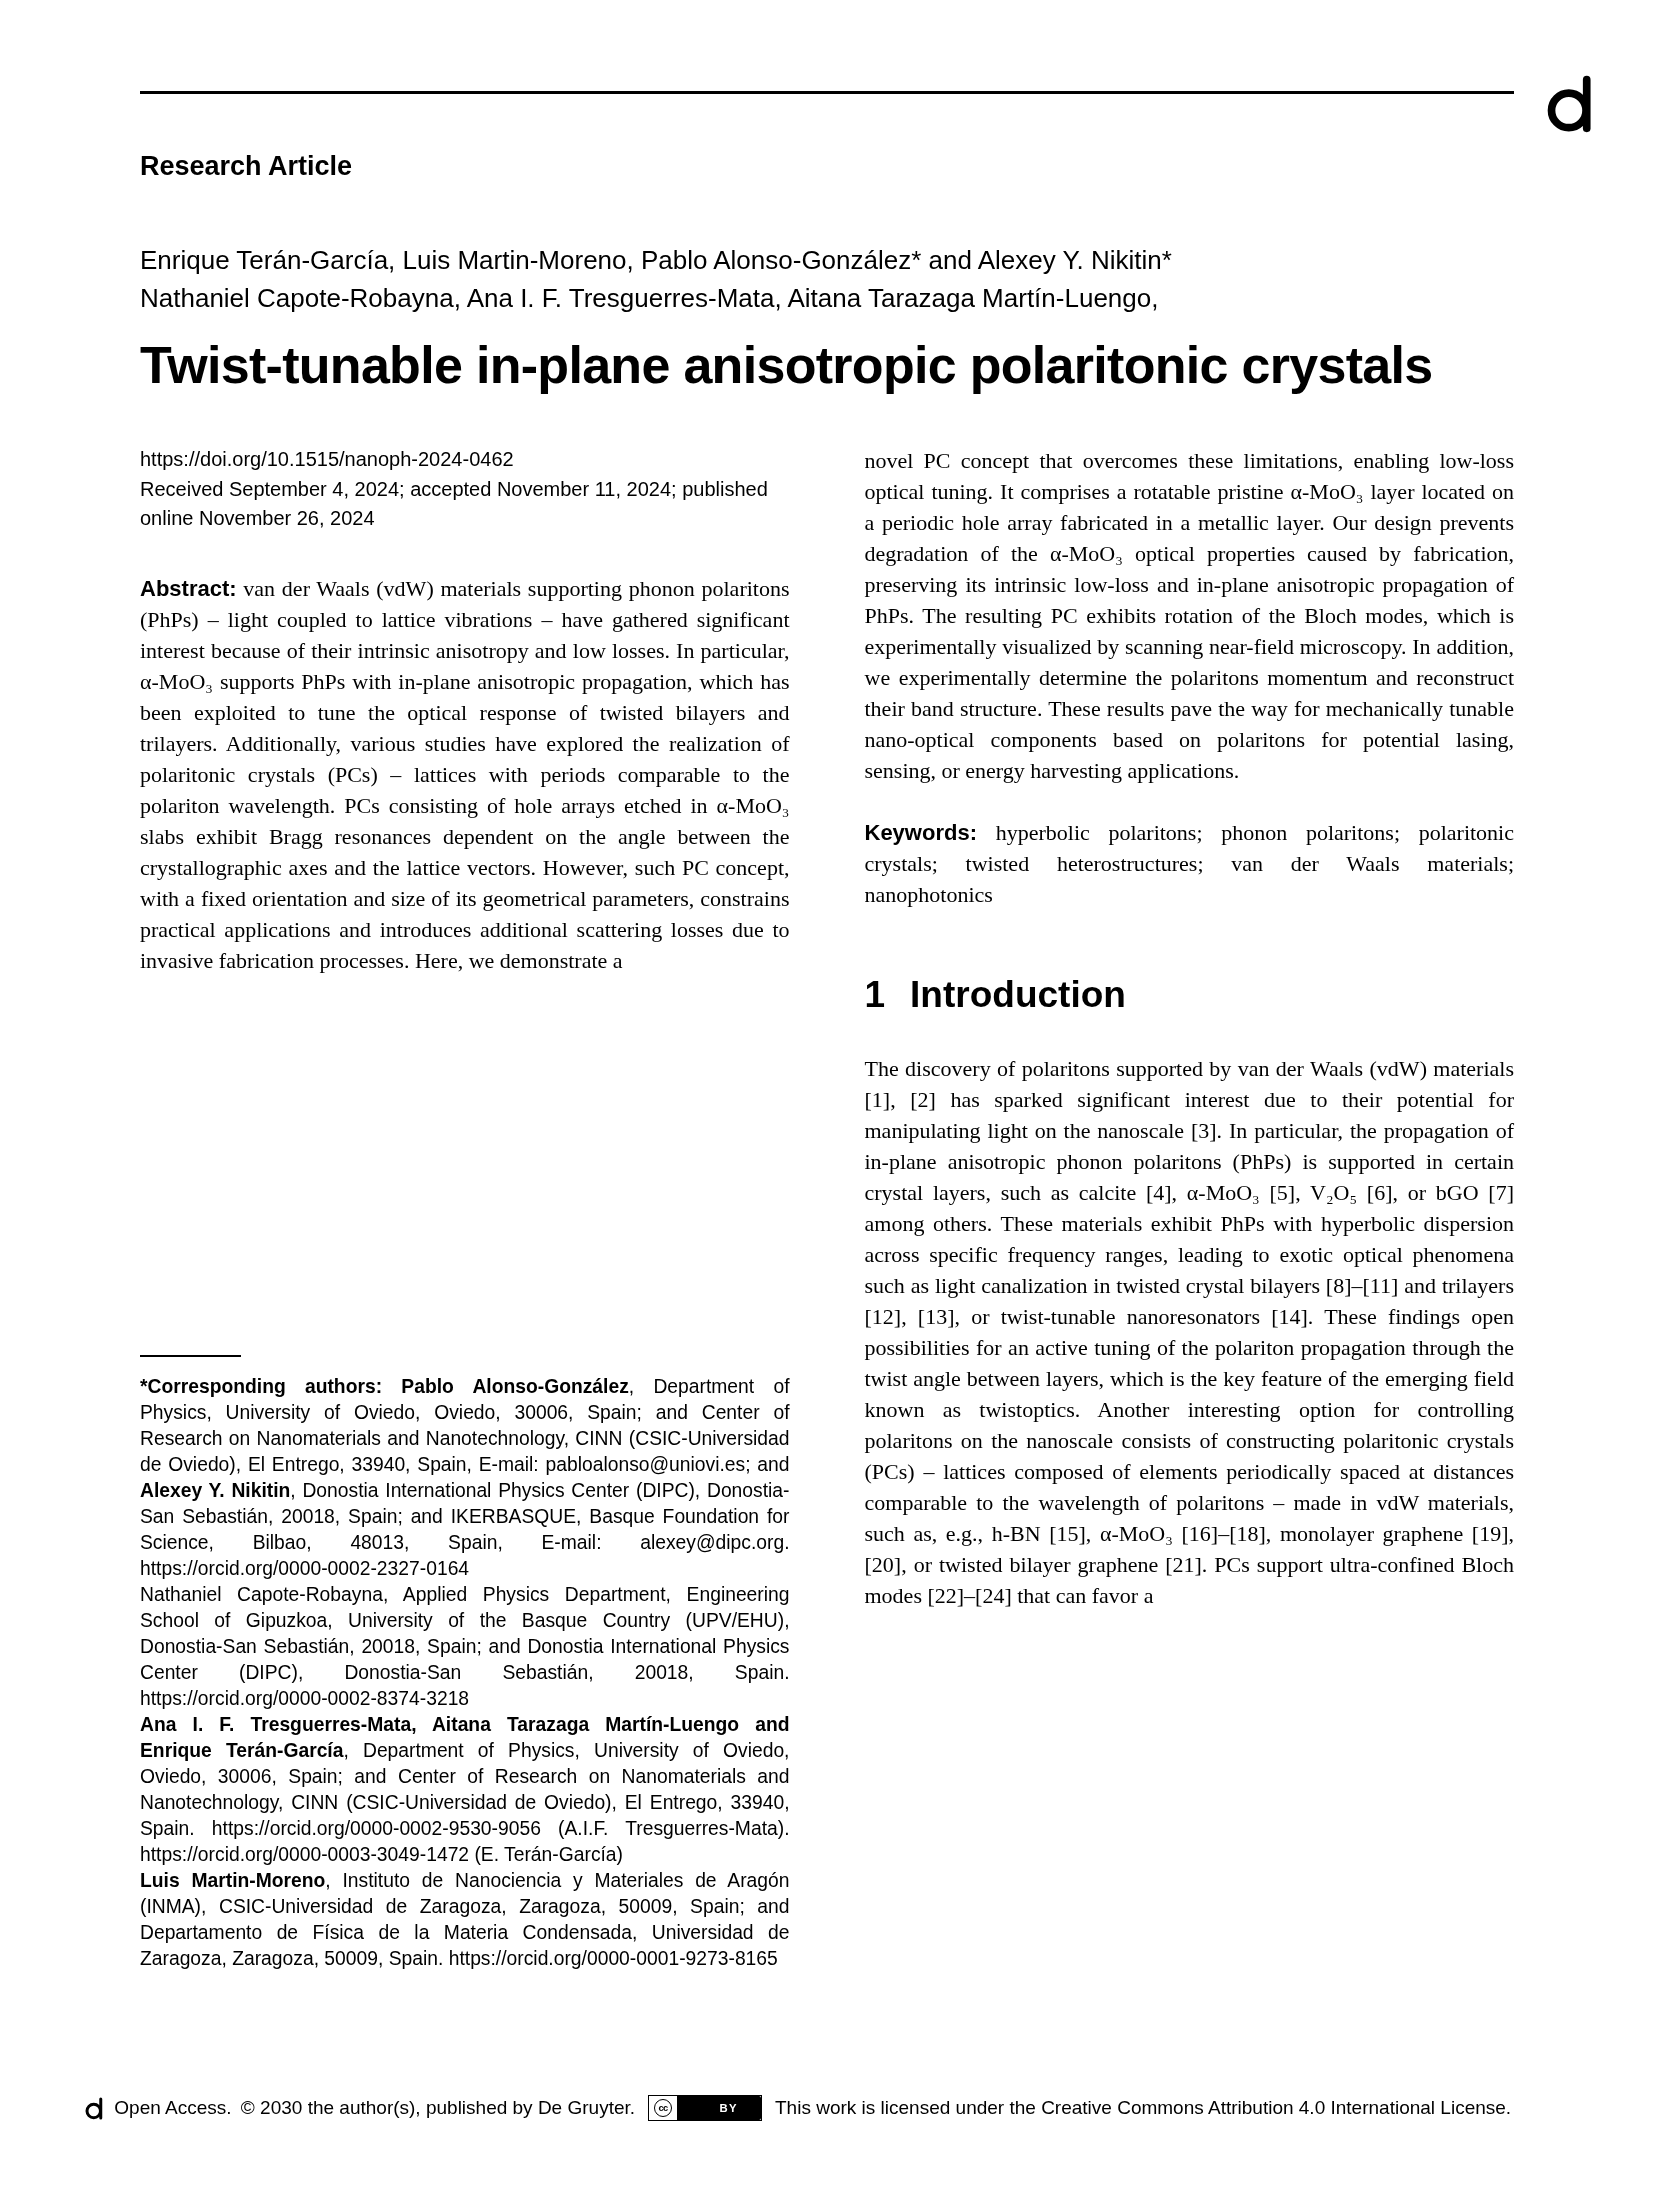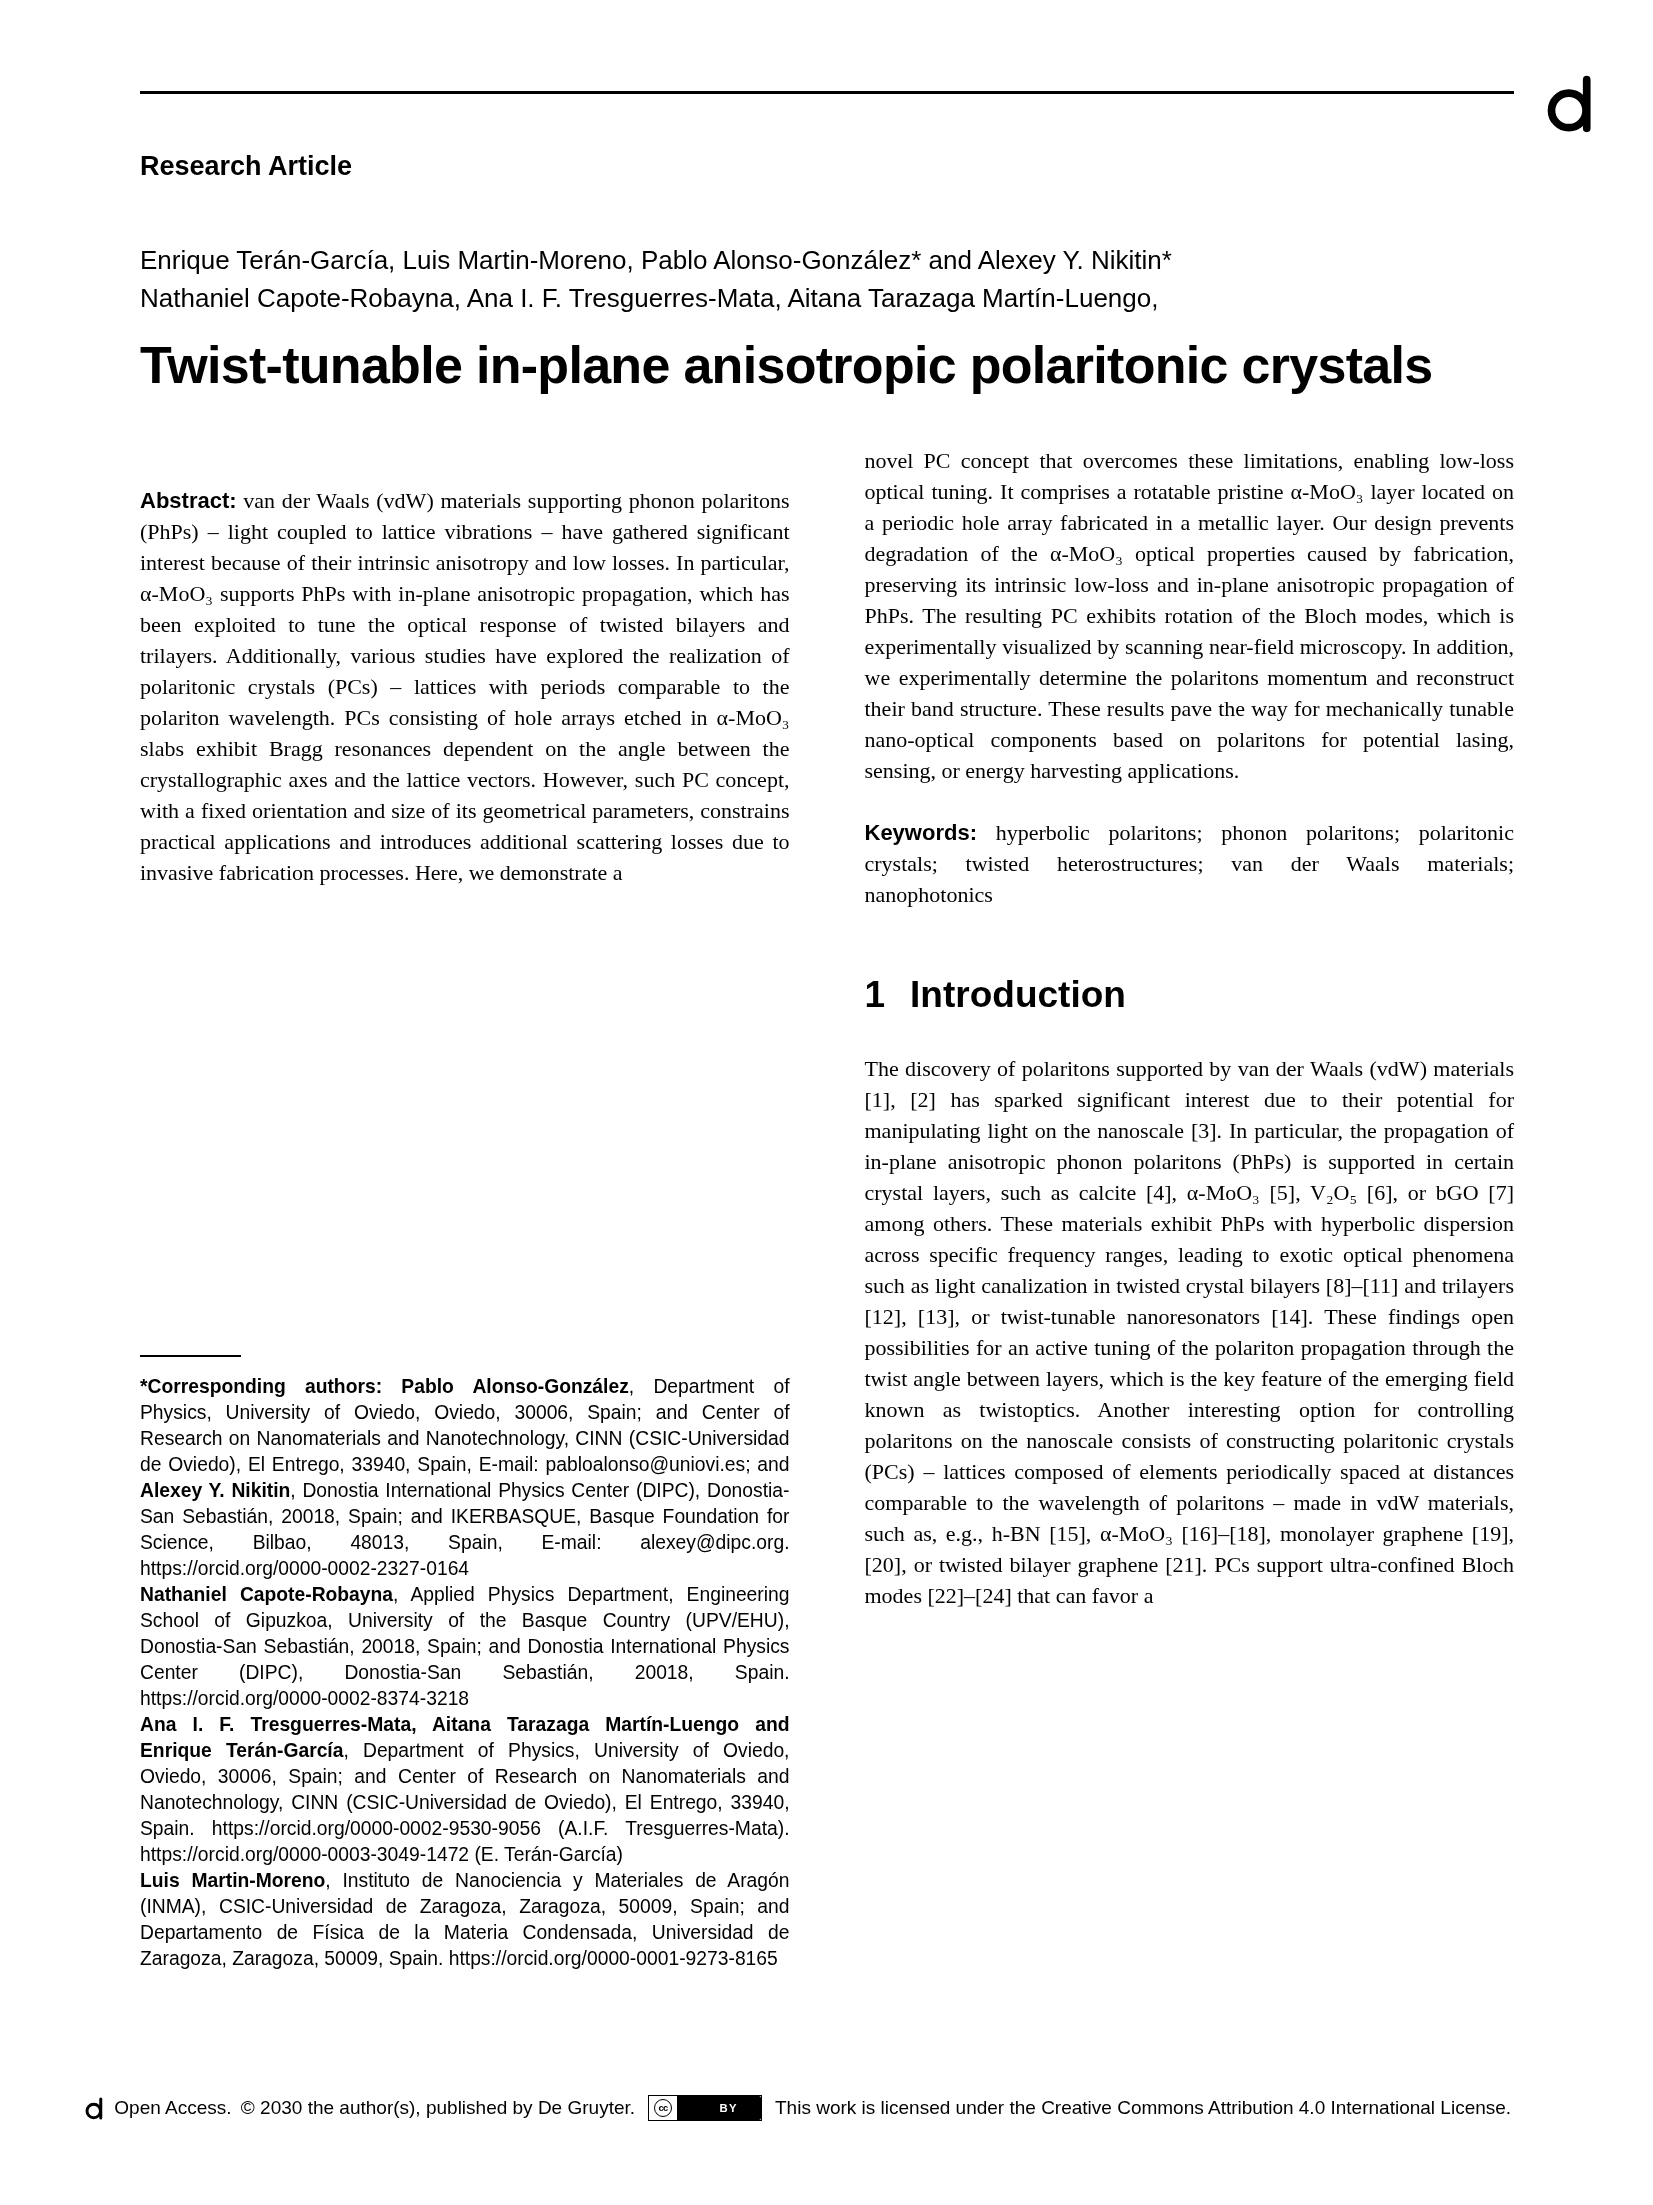--- a/index.html
+++ b/index.html
@@ -69,30 +69,34 @@
   <div class="authors">
     <div>Enrique Terán-García, Luis Martin-Moreno, Pablo Alonso-González* and Alexey Y. Nikitin*</div>
     <div>Nathaniel Capote-Robayna, Ana I. F. Tresguerres-Mata, Aitana Tarazaga Martín-Luengo,</div>
   </div>
 
   <div class="title">Twist-tunable in-plane anisotropic polaritonic crystals</div>
 
   <div class="columns">
 
     <div class="col col-left">
+      <div class="meta">
+        <p class="doi">https://doi.org/10.1515/nanoph-2024-0462</p>
+        <p class="dates">Received September 4, 2024; accepted November 11, 2024; published online November 26, 2024</p>
+      </div>
 
       <p class="body-text abstract">
         <span class="lead">Abstract:</span>
         <span>van der Waals (vdW) materials supporting phonon polaritons (PhPs) – light coupled to lattice vibrations – have gathered significant interest because of their intrinsic anisotropy and low losses. In particular, α-MoO₃ supports PhPs with in-plane anisotropic propagation, which has been exploited to tune the optical response of twisted bilayers and trilayers. Additionally, various studies have explored the realization of polaritonic crystals (PCs) – lattices with periods comparable to the polariton wavelength. PCs consisting of hole arrays etched in α-MoO₃ slabs exhibit Bragg resonances dependent on the angle between the crystallographic axes and the lattice vectors. However, such PC concept, with a fixed orientation and size of its geometrical parameters, constrains practical applications and introduces additional scattering losses due to invasive fabrication processes. Here, we demonstrate a</span>
       </p>
 
       <div class="footnote-block">
         <hr class="footnote-rule">
         <p class="footnote"><span style="font-weight: bold;">*Corresponding authors: Pablo Alonso-González</span><span>, Department of Physics, University of Oviedo, Oviedo, 30006, Spain; and Center of Research on Nanomaterials and Nanotechnology, CINN (CSIC-Universidad de Oviedo), El Entrego, 33940, Spain, E-mail: pabloalonso@uniovi.es; and </span><span style="font-weight: bold;">Alexey Y. Nikitin</span><span>, Donostia International Physics Center (DIPC), Donostia-San Sebastián, 20018, Spain; and IKERBASQUE, Basque Foundation for Science, Bilbao, 48013, Spain, E-mail: alexey@dipc.org. https://orcid.org/0000-0002-2327-0164</span></p>
-        <p class="footnote"><span style="font-weight: bold;">Nathaniel Capote-Robayna</span><span>, Applied Physics Department, Engineering School of Gipuzkoa, University of the Basque Country (UPV/EHU), Donostia-San Sebastián, 20018, Spain; and Donostia International Physics Center (DIPC), Donostia-San Sebastián, 20018, Spain. https://orcid.org/0000-0002-8374-3218</span></p>
+        <p class="footnote"><span style="font-weight: normal;">Nathaniel Capote-Robayna</span><span>, Applied Physics Department, Engineering School of Gipuzkoa, University of the Basque Country (UPV/EHU), Donostia-San Sebastián, 20018, Spain; and Donostia International Physics Center (DIPC), Donostia-San Sebastián, 20018, Spain. https://orcid.org/0000-0002-8374-3218</span></p>
         <p class="footnote"><span style="font-weight: bold;">Ana I. F. Tresguerres-Mata, Aitana Tarazaga Martín-Luengo and Enrique Terán-García</span><span>, Department of Physics, University of Oviedo, Oviedo, 30006, Spain; and Center of Research on Nanomaterials and Nanotechnology, CINN (CSIC-Universidad de Oviedo), El Entrego, 33940, Spain. https://orcid.org/0000-0002-9530-9056 (A.I.F. Tresguerres-Mata). https://orcid.org/0000-0003-3049-1472 (E. Terán-García)</span></p>
         <p class="footnote"><span style="font-weight: bold;">Luis Martin-Moreno</span><span>, Instituto de Nanociencia y Materiales de Aragón (INMA), CSIC-Universidad de Zaragoza, Zaragoza, 50009, Spain; and Departamento de Física de la Materia Condensada, Universidad de Zaragoza, Zaragoza, 50009, Spain. https://orcid.org/0000-0001-9273-8165</span></p>
       </div>
     </div>
 
     <div class="col col-right">
       <p class="body-text">novel PC concept that overcomes these limitations, enabling low-loss optical tuning. It comprises a rotatable pristine α-MoO₃ layer located on a periodic hole array fabricated in a metallic layer. Our design prevents degradation of the α-MoO₃ optical properties caused by fabrication, preserving its intrinsic low-loss and in-plane anisotropic propagation of PhPs. The resulting PC exhibits rotation of the Bloch modes, which is experimentally visualized by scanning near-field microscopy. In addition, we experimentally determine the polaritons momentum and reconstruct their band structure. These results pave the way for mechanically tunable nano-optical components based on polaritons for potential lasing, sensing, or energy harvesting applications.</p>
 
       <p class="body-text keywords">
         <span class="lead">Keywords:</span>

